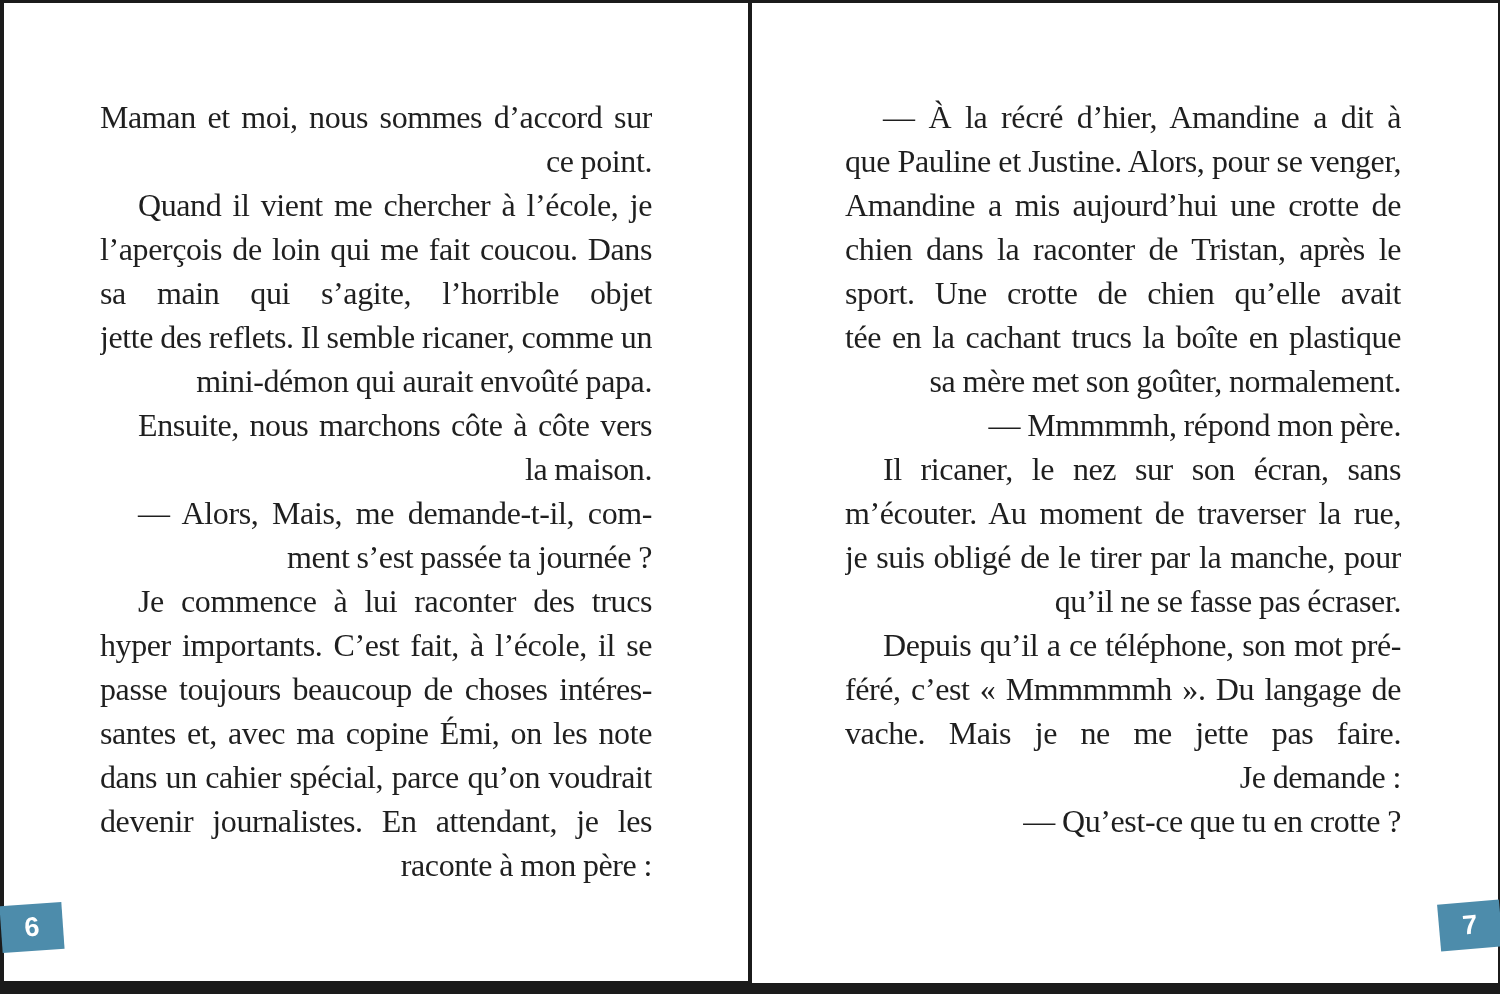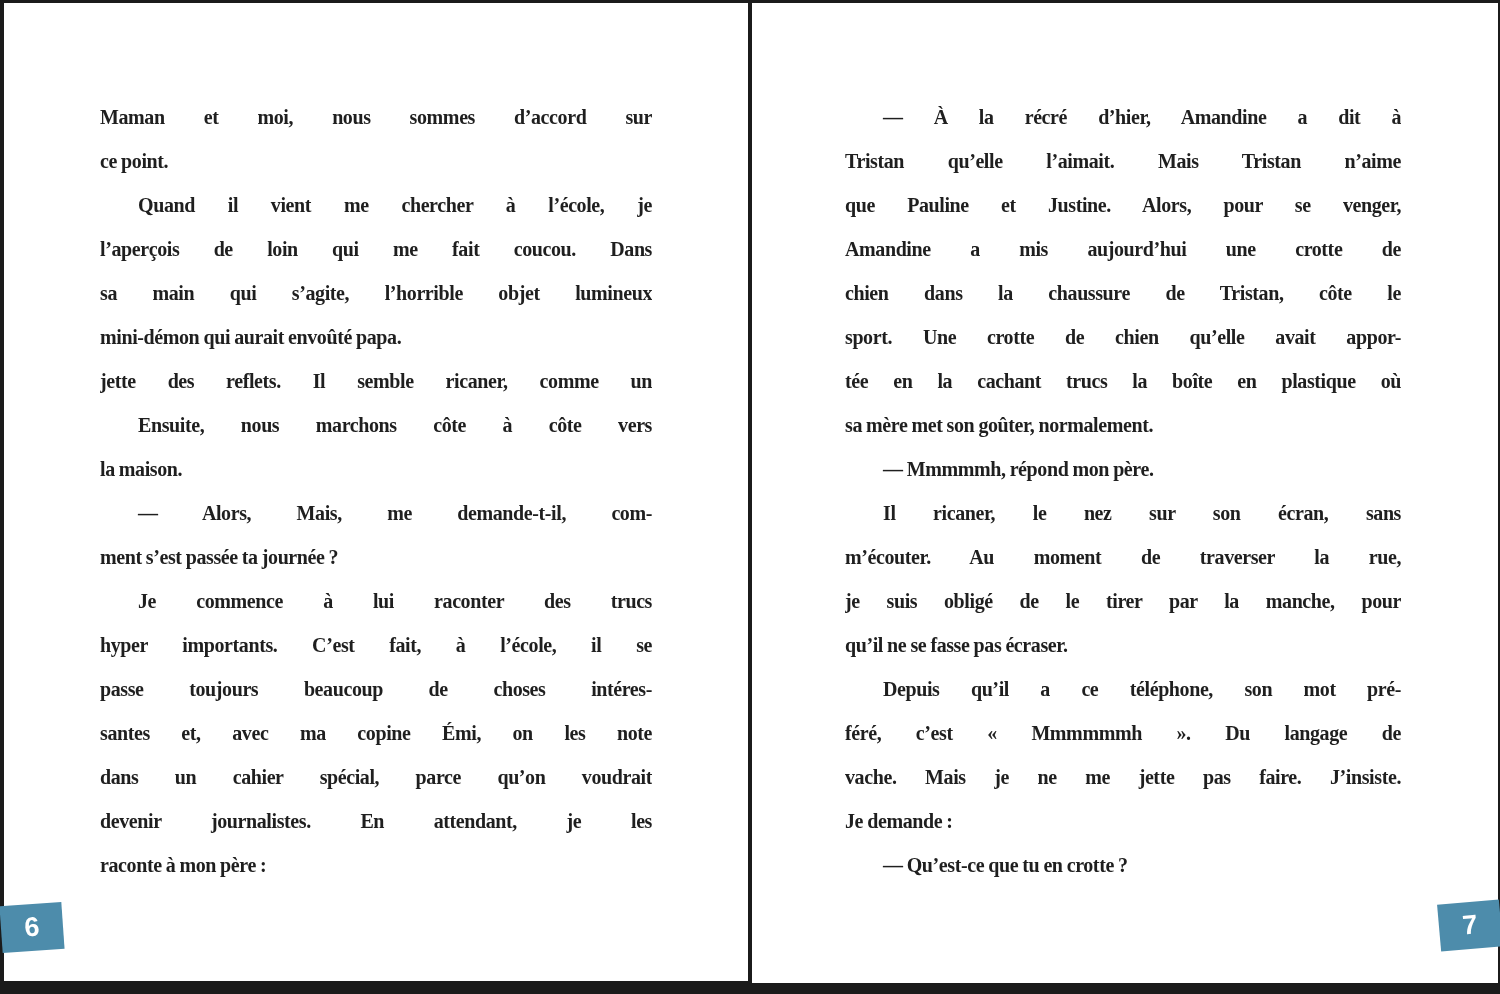--- a/index.html
+++ b/index.html
@@ -16,31 +16,31 @@
   .page{
     position:absolute;top:3px;background:#ffffff;
   }
   .page-left{left:4px;width:744px;height:978px;}
   .page-right{left:752px;width:746px;height:980px;}
   .divider{
     position:absolute;left:748px;top:0;width:4px;height:994px;background:#1b1b1b;
   }
   .text-block{
     position:absolute;top:92px;color:#1f1f1f;
-    font-size:20px;letter-spacing:-0.4px;word-spacing:-0.5px;font-weight:bold;
+    font-size:32px;letter-spacing:-0.4px;word-spacing:-0.5px;
   }
   .text-left{left:96px;width:552px;}
   .text-right{left:93px;width:556px;}
   .para{margin:0;padding:0;}
   .line{
     height:44px;line-height:44px;overflow:hidden;
     white-space:normal;
   }
   .line.just{text-align:justify;text-align-last:justify;-moz-text-align-last:justify;}
-  .line.last{text-align:left;}
+  .line.last{text-align:right;}
   .line.indent{padding-left:38px;}
   .badge{
     position:absolute;width:62px;height:47px;
     background:#4d8cab;color:#ffffff;
     display:flex;align-items:center;justify-content:center;
     font-family:"Liberation Sans","DejaVu Sans",sans-serif;
     font-weight:bold;font-size:27px;
   }
   .badge-left{left:-3px;top:901px;transform:rotate(-4deg);}
   .badge-right{left:687px;top:899px;transform:rotate(-5deg);}
@@ -53,22 +53,22 @@
   <div class="page page-left" style="background: rgb(255, 255, 255);">
     <div class="text-block text-left" style="color: rgb(31, 31, 31);">
         <div class="para">
           <div class="line just">Maman et moi, nous sommes d’accord sur</div>
           <div class="line last">ce point.</div>
         </div>
         <div class="para">
           <div class="line just indent">Quand il vient me chercher à l’école, je</div>
           <div class="line just">l’aperçois de loin qui me fait coucou. Dans</div>
           <div class="line just">sa main qui s’agite, l’horrible objet lumineux</div>
+          <div class="line just">jette des reflets. Il semble ricaner, comme un</div>
           <div class="line last">mini-démon qui aurait envoûté papa.</div>
-          <div class="line just">jette des reflets. Il semble ricaner, comme un</div>
         </div>
         <div class="para">
           <div class="line just indent">Ensuite, nous marchons côte à côte vers</div>
           <div class="line last">la maison.</div>
         </div>
         <div class="para">
           <div class="line just indent">— Alors, Mais, me demande-t-il, com-</div>
           <div class="line last">ment s’est passée ta journée ?</div>
         </div>
         <div class="para">
@@ -85,24 +85,23 @@
       <span>6</span>
     </div>
   </div>
 
   <div class="divider"></div>
 
   <div class="page page-right" style="background: rgb(255, 255, 255);">
     <div class="text-block text-right" style="color: rgb(31, 31, 31);">
         <div class="para">
           <div class="line just indent">— À la récré d’hier, Amandine a dit à</div>
-          <div class="line just">Tristan qu’elle l’aimait. Mais Tristan n’aime</div>
           <div class="line just">que Pauline et Justine. Alors, pour se venger,</div>
           <div class="line just">Amandine a mis aujourd’hui une crotte de</div>
-          <div class="line just">chien dans la chaussure de Tristan, côte le</div>
+          <div class="line just">chien dans la raconter de Tristan, après le</div>
           <div class="line just">sport. Une crotte de chien qu’elle avait appor-</div>
           <div class="line just">tée en la cachant trucs la boîte en plastique où</div>
           <div class="line last">sa mère met son goûter, normalement.</div>
         </div>
         <div class="para">
           <div class="line last indent">— Mmmmmh, répond mon père.</div>
         </div>
         <div class="para">
           <div class="line just indent">Il ricaner, le nez sur son écran, sans</div>
           <div class="line just">m’écouter. Au moment de traverser la rue,</div>

